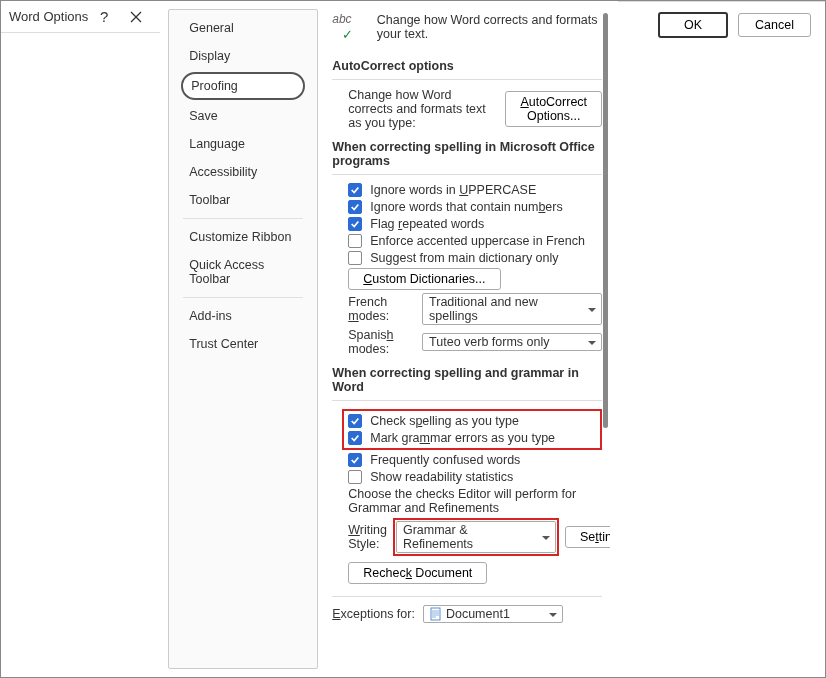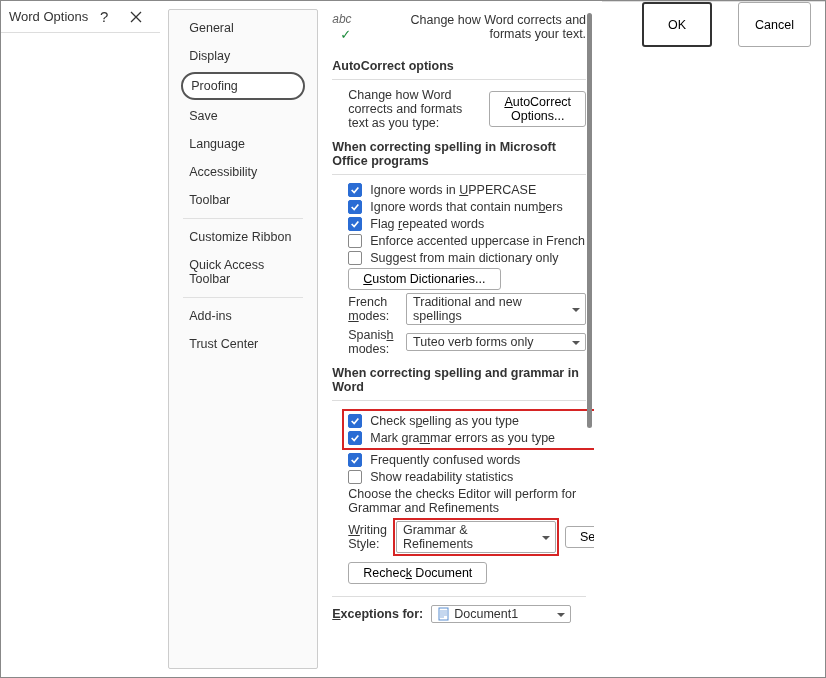--- a/index.html
+++ b/index.html
@@ -9,39 +9,39 @@
   .titlebar .title { flex: 1; font-size: 13px; }
   .titlebar .tb-btn { width: 32px; height: 32px; display: flex; align-items: center; justify-content: center; cursor: pointer; }
   .body { flex: 1; display: flex; padding: 8px; overflow: hidden; }
   .sidebar { width: 150px; border: 1px solid #ccc; border-radius: 2px; background: #fafafa; overflow-y: auto; padding: 4px 8px; }
   .side-item { padding: 7px 12px; cursor: pointer; }
   .side-item.selected { border: 2px solid #555; border-radius: 14px; background: #fff; margin: 2px 4px; padding: 5px 8px; font-weight: 400; }
   .side-sep { height: 1px; background: #e0e0e0; margin: 4px 6px; }
   .content { flex: 1; padding: 4px 8px 4px 14px; overflow-y: auto; position: relative; }
   .scroll-indicator { position: absolute; right: 0; top: 0; width: 10px; height: 100%; }
   .scroll-thumb { position: absolute; right: 2px; top: 4px; width: 5px; height: 415px; background: #888; border-radius: 3px; }
-  .hdr-row { display: flex; align-items: center; gap: 20px; margin-bottom: 18px; text-align: right; }
+  .hdr-row { display: flex; align-items: center; gap: 20px; margin-bottom: 18px; }
   .hdr-icon { width: 30px; height: 24px; position: relative; }
   .hdr-icon .abc { position: absolute; top: -3px; left: 0; font-size: 12px; color: #666; font-style: italic; }
   .hdr-icon .check { position: absolute; bottom: -3px; right: 4px; color: #1a8a3a; font-size: 13px; }
   .section-title { font-weight: 600; margin: 10px 0 6px 0; }
   hr.sect { border: none; border-top: 1px solid #ddd; margin: 3px 0 8px 0; }
   .row { display: flex; align-items: center; gap: 8px; margin: 3px 0; }
   .pad { padding-left: 16px; }
   .chk { width: 14px; height: 14px; border: 1px solid #888; border-radius: 2px; display: inline-flex; align-items: center; justify-content: center; background: #fff; cursor: pointer; flex-shrink: 0; }
   .chk.checked { background: #2a6cd4; border-color: #2a6cd4; }
   .chk.checked svg { display: block; }
   .chk svg { display: none; width: 10px; height: 10px; }
   .btn { border: 1px solid #aaa; border-radius: 3px; background: #fff; padding: 3px 14px; cursor: pointer; font-size: 12.5px; font-family: inherit; }
   .select { border: 1px solid #aaa; border-radius: 2px; background: #fff; padding: 1px 18px 1px 6px; position: relative; cursor: pointer; min-width: 100px; display: inline-flex; align-items: center; }
   .select::after { content: ""; position: absolute; right: 5px; top: 50%; margin-top: -1px; border: 4px solid transparent; border-top-color: #555; }
   .select .doc-icon { display: inline-flex; margin-right: 4px; }
   u.mn { text-decoration: underline; text-decoration-thickness: 1px; }
   .highlight-box { border: 2px solid #d62424; padding: 0 4px; margin-left: -6px; }
-  .footer { height: 46px; border-top: 1px solid #ddd; display: flex; justify-content: flex-end; gap: 26px; padding-right: 14px; padding-left: 40px; }
+  .footer { height: 46px; border-top: 1px solid #ddd; display: flex; align-items: center; justify-content: flex-end; gap: 10px; padding-right: 14px; padding-left: 40px; }
   .footer .btn { min-width: 70px; padding: 4px 16px; }
   .footer .btn.primary { border: 2px solid #333; }
   label { cursor: default; }
 </style>
 </head>
 <body>
 
 <div class="window">
   <div class="titlebar">
     <span class="title">Word Options</span>
@@ -184,21 +184,21 @@
             </span>
         </span>
         <button class="btn"><span>Se<u class="mn">t</u>tings...</span></button>
       </div>
       <div class="row pad" style="margin-top:6px">
           <button class="btn"><span>Rechec<u class="mn">k</u> Document</span></button>
         </div>
 
       <hr class="sect" style="margin-top:12px">
       <div class="row">
-        <label style="font-weight:700"><u class="mn">E</u>xceptions for:</label>
+        <label style="font-weight:400"><u class="mn">E</u>xceptions for:</label>
         <span class="select" style="min-width:140px">
           <span class="doc-icon">
               <svg width="12" height="14" viewBox="0 0 12 14">
                 <rect x="1" y="1" width="9" height="12" fill="#fff" stroke="#5a8ed0"></rect>
                 <path d="M2 4 H9 M2 6 H9 M2 8 H9 M2 10 H6" stroke="#5a8ed0" stroke-width="0.7"></path>
               </svg>
             </span>
           <span>Document1</span>
         </span>
       </div>

